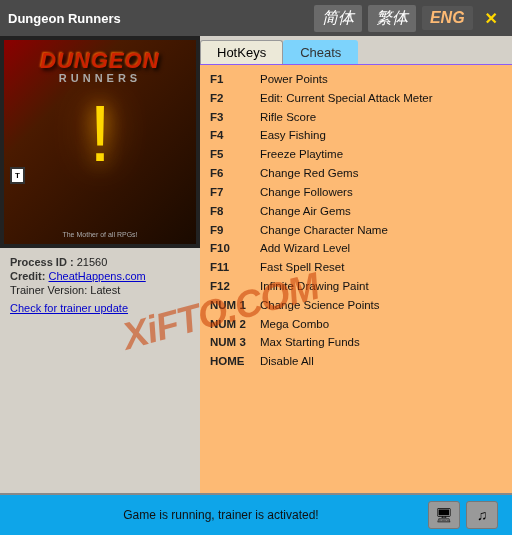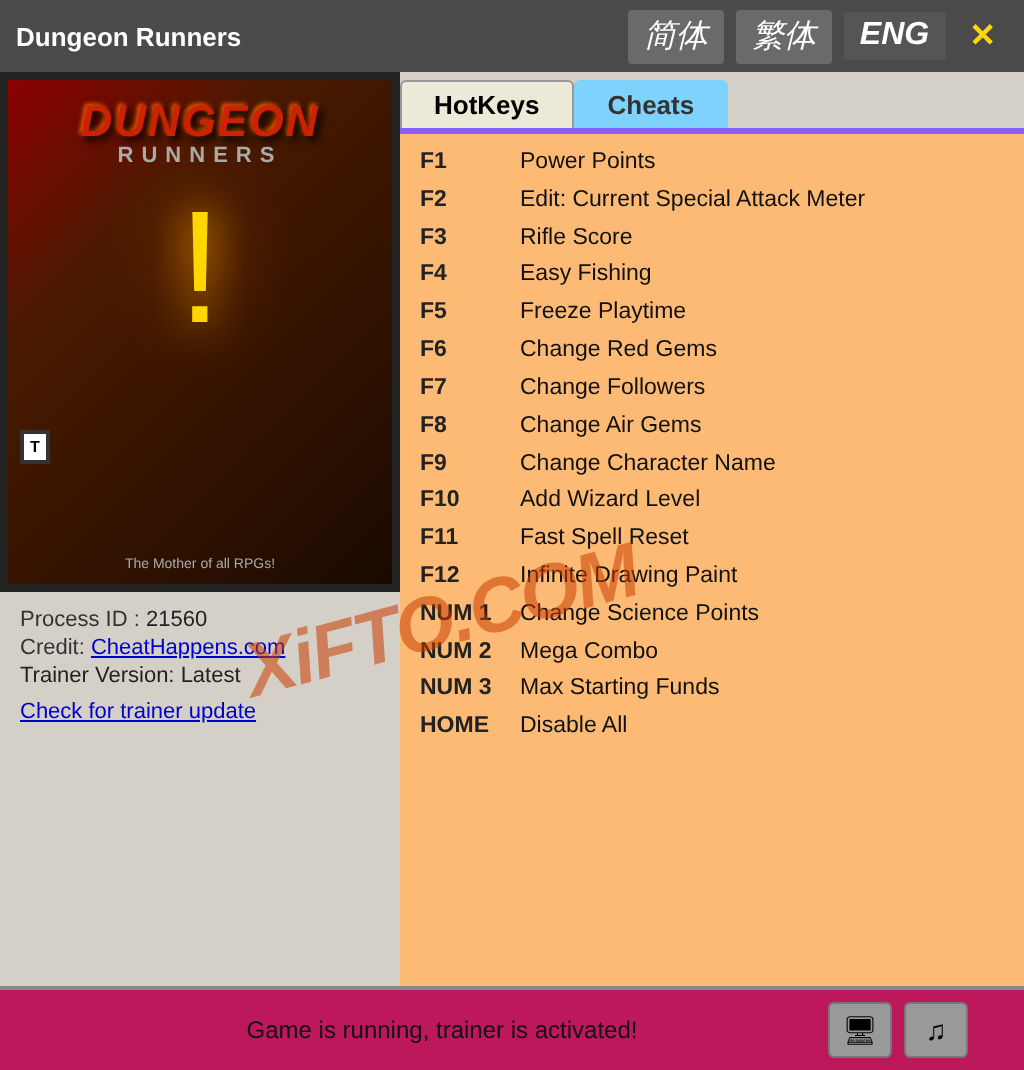--- a/index.html
+++ b/index.html
@@ -34,21 +34,21 @@
       background: #6a6a6a;
       color: white;
       border: none;
       padding: 3px 8px;
       font-size: 16px;
       cursor: pointer;
       border-radius: 2px;
       font-style: italic;
     }
     .lang-btn.active {
-      color: #ffffff;
+      color: #fdba74;
       font-weight: bold;
       background: #555;
       text-align: right;
     }
     .close-btn {
       background: transparent;
       color: #FFD700;
       border: none;
       font-size: 16px;
       font-weight: bold;
@@ -65,21 +65,21 @@
 
     
     .left-panel {
       width: 200px;
       background: #222;
       position: relative;
       flex-shrink: 0;
     }
     .game-image {
       width: 192px;
-      height: 252px;
+      height: 204px;
       margin: 4px;
       background: linear-gradient(135deg, #8B0000 0%, #4a1a00 30%, #1a0a00 100%);
       position: relative;
       overflow: hidden;
     }
     .game-title-img {
       text-align: center;
       padding: 10px 5px 5px;
     }
     .dungeon-text {
@@ -132,20 +132,21 @@
       padding: 8px 10px;
       background: #d4d0c8;
     }
     .info-row {
       font-size: 11px;
       color: #222;
       margin-bottom: 2px;
     }
     .info-label {
       color: #333;
+      font-weight: bold;
     }
     .credit-link {
       color: #0000cc;
       text-decoration: underline;
       cursor: pointer;
       font-size: 11px;
     }
     .trainer-version {
       font-size: 11px;
       color: #222;
@@ -162,23 +163,22 @@
     .right-panel {
       flex: 1;
       display: flex;
       flex-direction: column;
     }
 
     
     .tab-bar {
       display: flex;
       background: #d4d0c8;
-      border-bottom: 3px solid #8b5cf6;
+      border-bottom: 1px solid #8b5cf6;
       padding: 4px 0 0;
-      font-weight: bold;
     }
     .tab {
       padding: 4px 16px;
       font-size: 13px;
       color: #333;
       cursor: pointer;
       border: 1px solid transparent;
       border-bottom: none;
       border-radius: 3px 3px 0 0;
       background: #7dd3fc;
@@ -211,23 +211,23 @@
       color: #222;
     }
     .cheat-name {
       color: #111;
     }
 
     
     .bottom-bar {
       display: flex;
       align-items: center;
-      background: #be185d;
+      background: #0ea5e9;
       height: 42px;
-      padding: 0 28px;
+      padding: 0 14px;
       border-top: 2px solid #888;
     }
     .status-text {
       flex: 1;
       font-size: 12px;
       color: #111;
       text-align: center;
     }
     .bottom-icons {
       display: flex;

